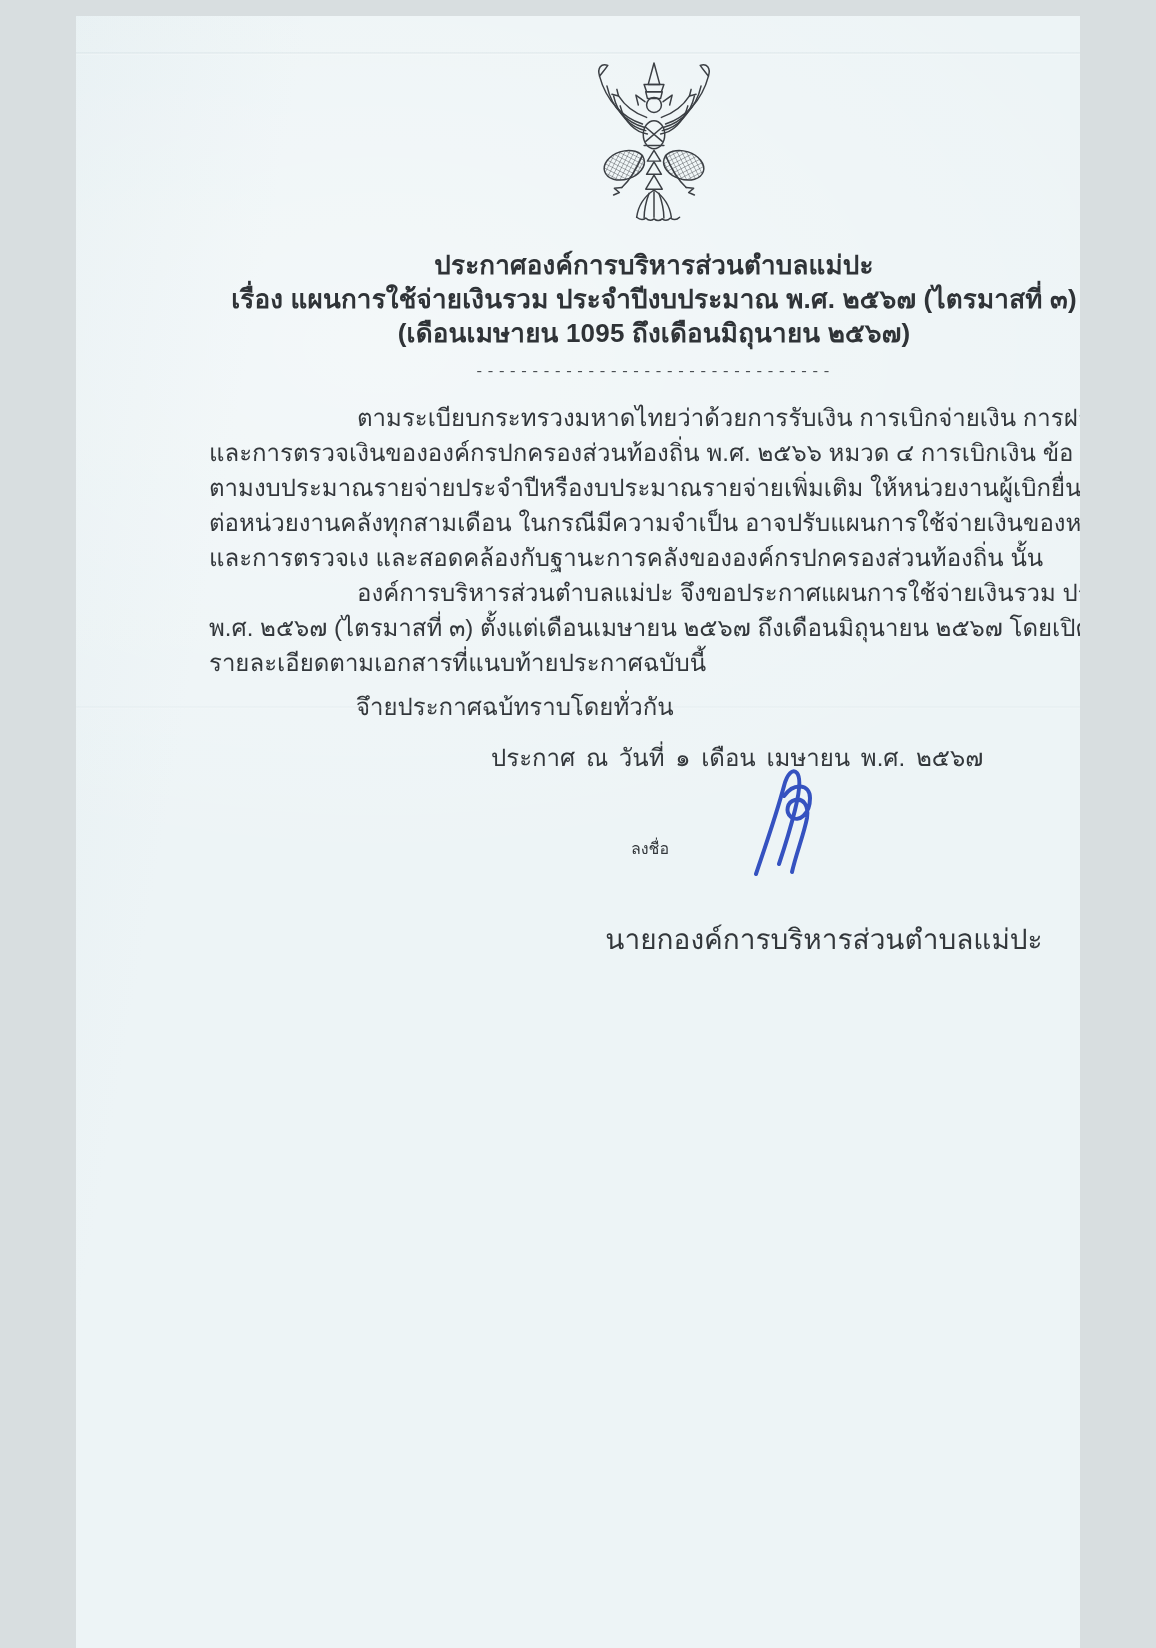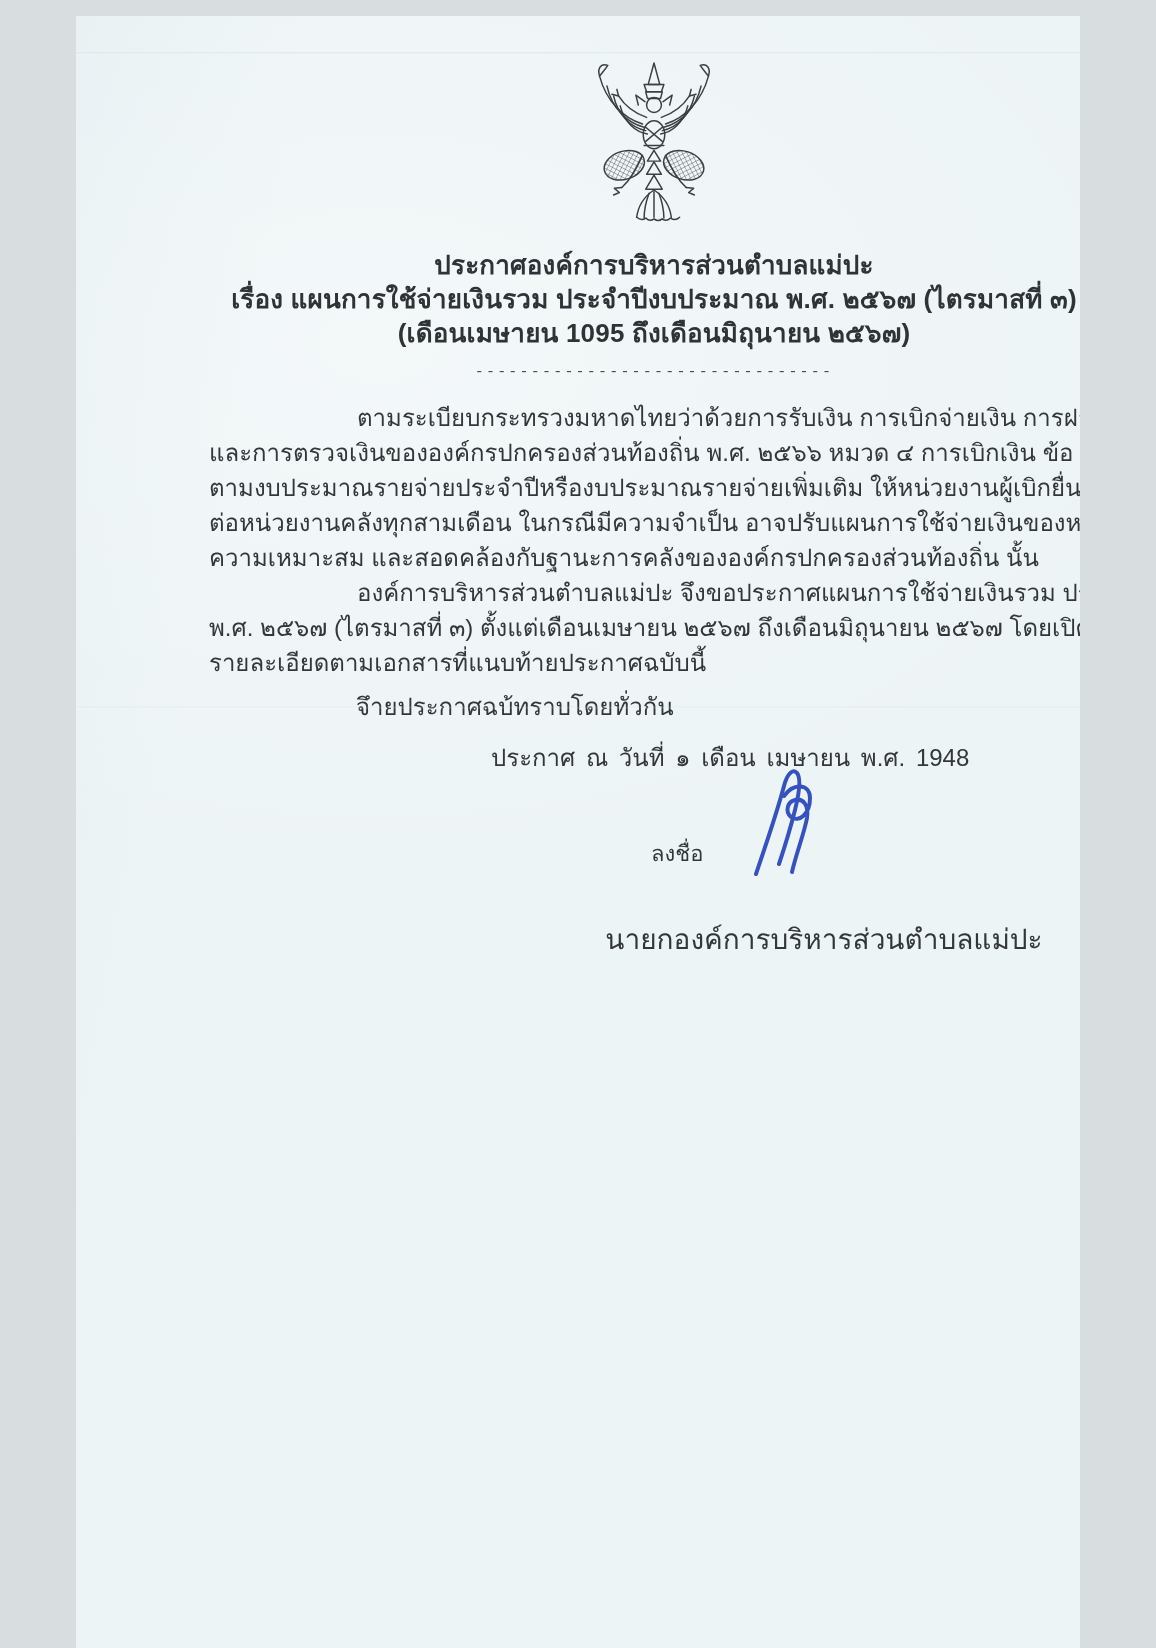--- a/index.html
+++ b/index.html
@@ -87,23 +87,23 @@
   }
   .signature-svg {
     position: absolute;
     left: 672px;
     top: 748px;
     width: 92px;
     height: 118px;
   }
   .sign-label {
     position: absolute;
-    left: 575px;
+    left: 555px;
     top: 820px;
-    font-size: 22px;
+    font-size: 16px;
     white-space: nowrap;
   }
   .signer-name {
     position: absolute;
     left: 763px;
     top: 866px;
     transform: translateX(-50%);
     font-size: 24px;
     white-space: nowrap;
   }
@@ -183,31 +183,31 @@
   <div class="title-line t1">ประกาศองค์การบริหารส่วนตำบลแม่ปะ</div>
   <div class="title-line t2">เรื่อง  แผนการใช้จ่ายเงินรวม ประจำปีงบประมาณ พ.ศ. ๒๕๖๗ (ไตรมาสที่ ๓)</div>
   <div class="title-line t3">(เดือนเมษายน 1095 ถึงเดือนมิถุนายน ๒๕๖๗)</div>
   <div class="divider">--------------------------------</div>
 
   <div class="para p1">
     <div class="line indent">ตามระเบียบกระทรวงมหาดไทยว่าด้วยการรับเงิน การเบิกจ่ายเงิน การฝากเงิน การเก็บรักษาเงิน</div>
     <div class="line">และการตรวจเงินขององค์กรปกครองส่วนท้องถิ่น พ.ศ. ๒๕๖๖ หมวด ๔ การเบิกเงิน ข้อ ๔๐ ก่อนการเบิกจ่ายเงิน</div>
     <div class="line">ตามงบประมาณรายจ่ายประจำปีหรืองบประมาณรายจ่ายเพิ่มเติม ให้หน่วยงานผู้เบิกยื่นแผนการใช้จ่ายเงิน</div>
     <div class="line">ต่อหน่วยงานคลังทุกสามเดือน ในกรณีมีความจำเป็น อาจปรับแผนการใช้จ่ายเงินของหน่วยงานผู้เบิกได้ตาม</div>
-    <div class="line">ความเหมาะสม และสอดคล้องกับฐานะการคลังขององค์กรปกครองส่วนท้องถิ่น นั้น</div>
+    <div class="line">และการตรวจเง และสอดคล้องกับฐานะการคลังขององค์กรปกครองส่วนท้องถิ่น นั้น</div>
   </div>
 
   <div class="para p2">
     <div class="line indent">องค์การบริหารส่วนตำบลแม่ปะ จึงขอประกาศแผนการใช้จ่ายเงินรวม ประจำปีงบประมาณ</div>
     <div class="line">พ.ศ. ๒๕๖๗ (ไตรมาสที่ ๓) ตั้งแต่เดือนเมษายน ๒๕๖๗ ถึงเดือนมิถุนายน ๒๕๖๗ โดยเปิดเผยเพื่อให้ประชาชนทราบ</div>
     <div class="line">รายละเอียดตามเอกสารที่แนบท้ายประกาศฉบับนี้</div>
   </div>
 
   <div class="closing-line">จึายประกาศฉบ้ทราบโดยทั่วกัน</div>
-  <div class="date-line">ประกาศ ณ วันที่  ๑  เดือน เมษายน  พ.ศ. 1948</div>
+  <div class="date-line">ประกาศ ณ วันที่  ๑  เดือน เมษายน  พ.ศ. ๒๕๖๗</div>
 
   <svg class="signature-svg" viewBox="0 0 92 118" fill="none" stroke="#3552c0" stroke-width="4" stroke-linecap="round" stroke-linejoin="round">
     <path d="M8,110 C16,86 28,52 36,22 C39,10 45,4 49,9 C53,14 51,30 47,46 C43,62 37,82 31,100"></path>
     <path d="M36,32 C46,18 62,20 62,34 C62,50 51,59 43,53 C37,48 39,38 47,36 C55,34 61,41 59,54 C56,70 48,90 44,108"></path>
   </svg>
   <div class="sign-label">ลงชื่อ</div>
   <div class="signer-title">นายกองค์การบริหารส่วนตำบลแม่ปะ</div>
 
   <div class="crease" style="top: 690px; opacity:0.5;"></div>
 </div>

